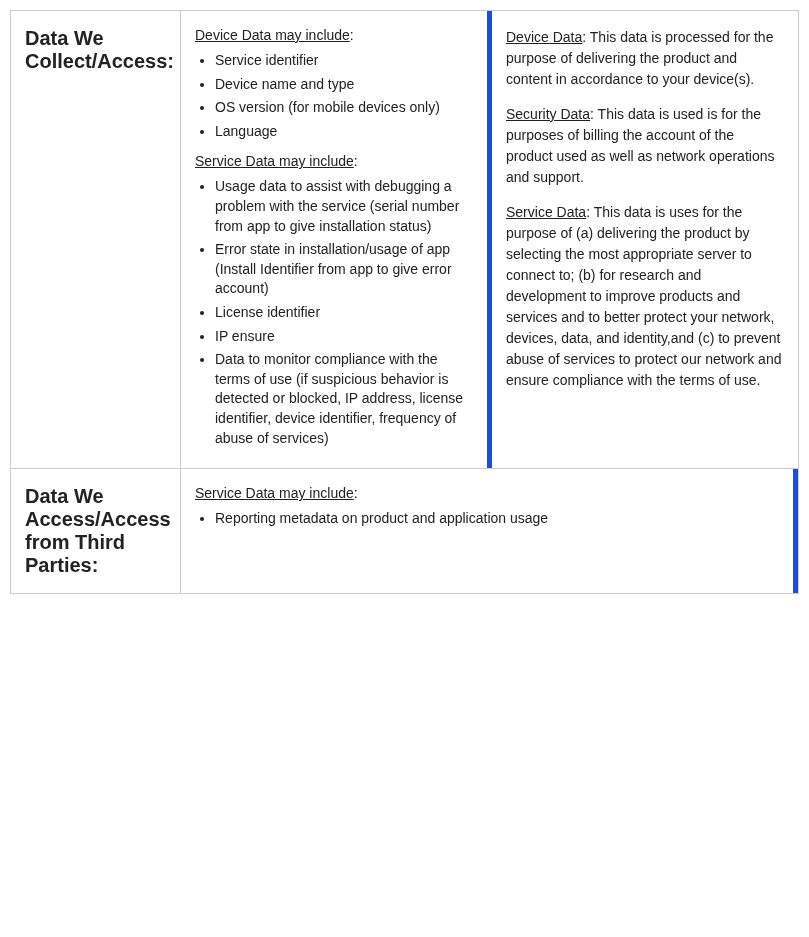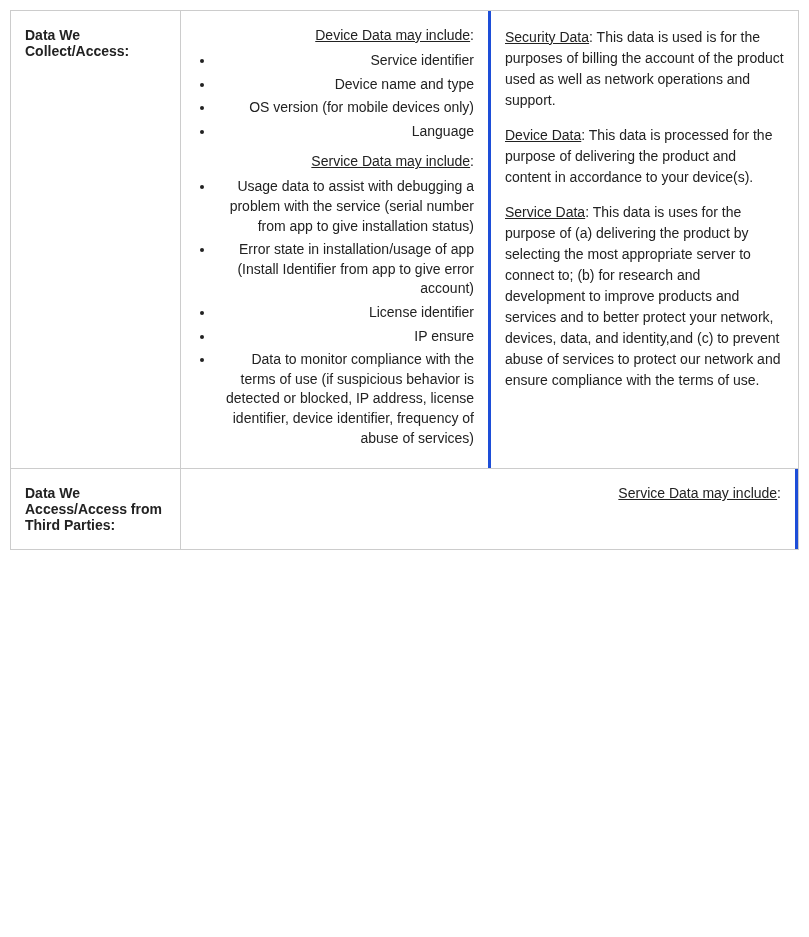--- a/index.html
+++ b/index.html
@@ -28,29 +28,28 @@
 
     .table-row:last-child {
       border-bottom: none;
     }
 
     .col-label {
       width: 170px;
       min-width: 170px;
       padding: 16px 14px;
       font-weight: bold;
-      font-size: 14px;
+      font-size: 20px;
       border-right: 1px solid #ccc;
     }
 
     .col-data {
       flex: 1;
       padding: 16px 14px;
-      border-right: 3px solid #1d4ed8;
-      text-align: right;
+      border-right: 5px solid #1d4ed8;
     }
 
     .col-purpose {
       flex: 1;
       padding: 16px 14px;
     }
 
     .section-heading {
       text-decoration: underline;
       font-weight: normal;
@@ -104,24 +103,27 @@
         <p><span class="section-heading">Service Data may include</span>:</p>
         <ul>
           <li>Usage data to assist with debugging a problem with the service (serial number from app to give installation status)</li>
           <li>Error state in installation/usage of app (Install Identifier from app to give error account)</li>
           <li>License identifier</li>
           <li>IP ensure</li>
           <li>Data to monitor compliance with the terms of use (if suspicious behavior is detected or blocked, IP address, license identifier, device identifier, frequency of abuse of services)</li>
         </ul>
       </div>
       <div class="col-purpose">
+        <p class="purpose-text"><span class="purpose-term">Device Data</span>: This data is processed for the purpose of delivering the product and content in accordance to your device(s).</p>
         <p class="purpose-text"><span class="purpose-term">Security Data</span>: This data is used is for the purposes of billing the account of the product used as well as network operations and support.</p>
-        <p class="purpose-text"><span class="purpose-term">Device Data</span>: This data is processed for the purpose of delivering the product and content in accordance to your device(s).</p>
         <p class="purpose-text"><span class="purpose-term">Service Data</span>: This data is uses for the purpose of (a) delivering the product by selecting the most appropriate server to connect to; (b) for research and development to improve products and services and to better protect your network, devices, data, and identity,and (c) to prevent abuse of services to protect our network and ensure compliance with the terms of use.</p>
       </div>
     </div>
     <div class="table-row">
       <div class="col-label">Data We Access/Access from Third Parties:</div>
       <div class="col-data">
         <p><span class="section-heading">Service Data may include</span>:</p>
+        <ul>
+          <li>Reporting metadata on product and application usage</li>
+        </ul>
       </div>
     </div>
   </div>
 
 </body></html>

